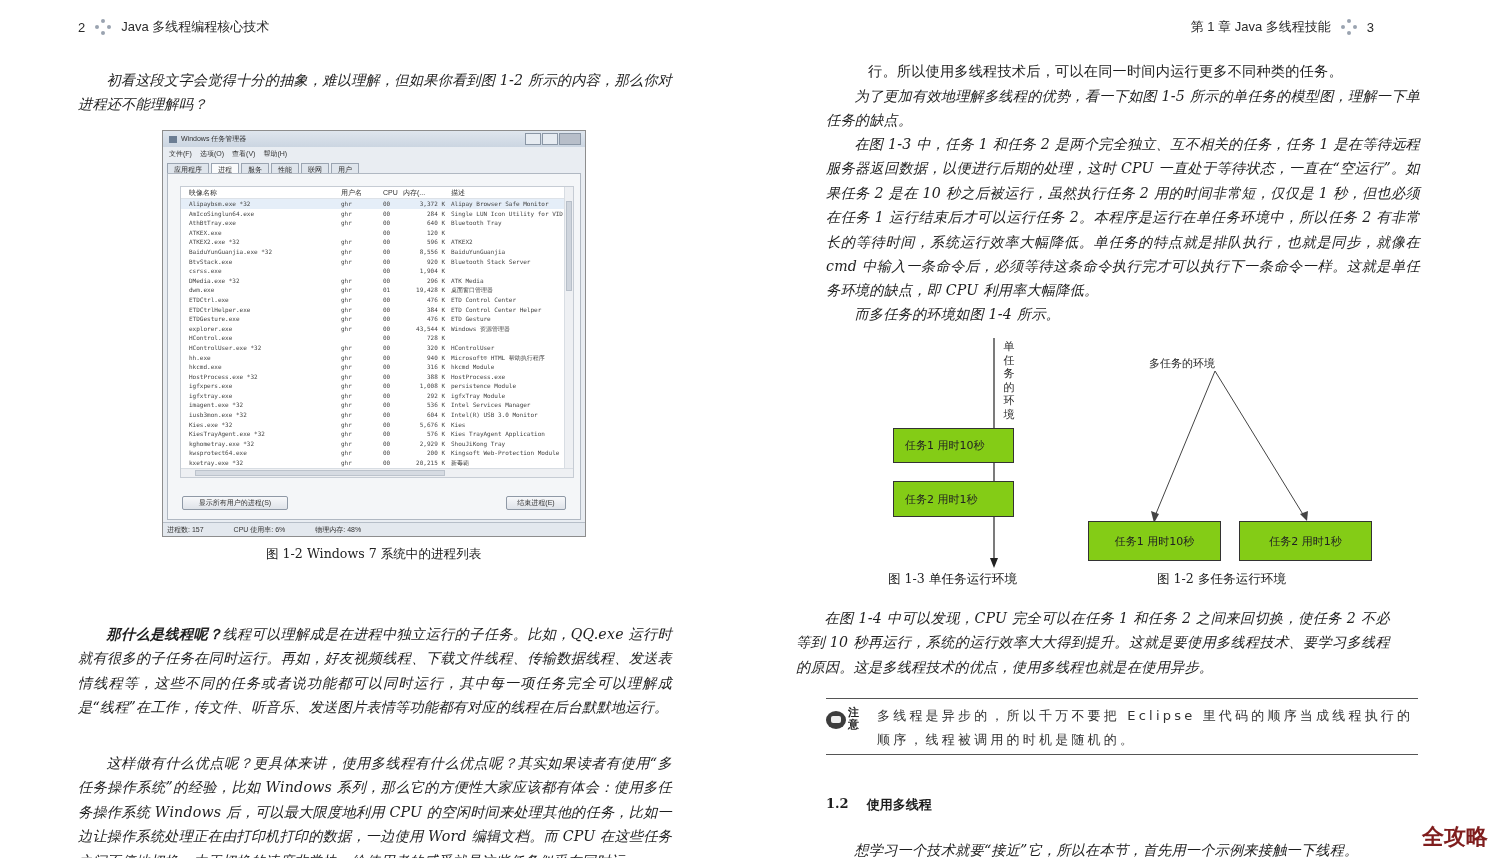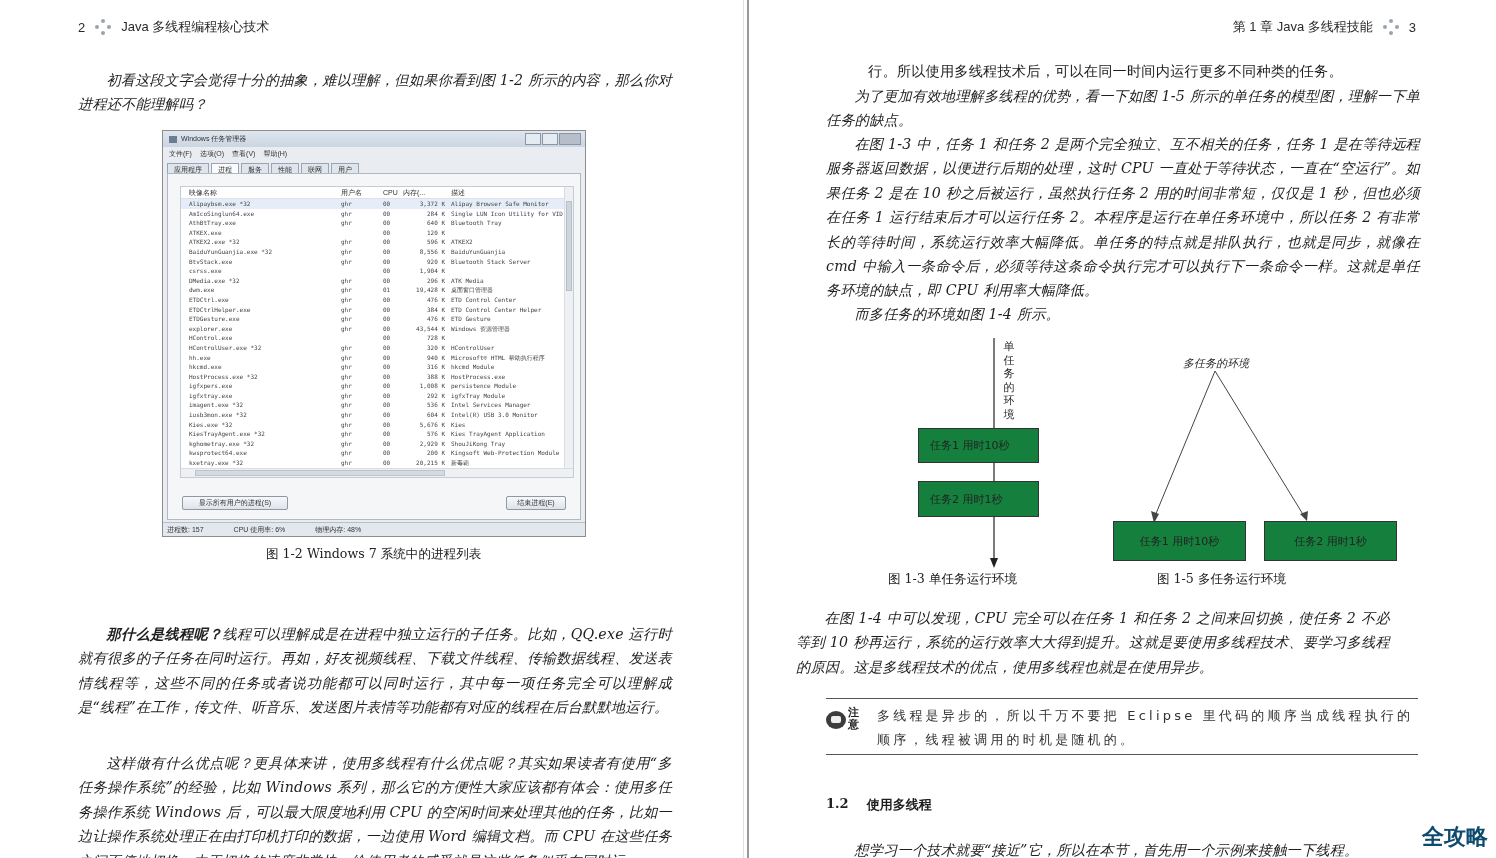--- a/index.html
+++ b/index.html
@@ -4,21 +4,21 @@
 <style>
   html, body { margin: 0; padding: 0; }
   body {
     width: 1496px; height: 858px; overflow: hidden; position: relative;
     background: #ffffff;
     font-family: "DejaVu Serif", "Liberation Serif", serif;
     color: #1e1e1e;
   }
   .page { position: absolute; top: 0; height: 858px; background: #fff; overflow: hidden; }
   .page-left { left: 0; width: 748px; }
-  .page-right { left: 750px; width: 746px; }
+  .page-right { left: 708px; width: 746px; }
   .spine { position: absolute; left: 747px; top: 0; width: 2px; height: 858px; background: #9a9a9a; }
   .spine2 { position: absolute; left: 743px; top: 0; width: 1px; height: 858px; background: #e0e0e0; }
 
   .running-head { position: absolute; top: 18px; font-family: "Liberation Sans", sans-serif; font-size: 13px; color: #2a2a2a; display: flex; align-items: center; gap: 10px; }
   .rh-left { left: 78px; }
   .rh-right { right: 80px; }
   .dots { display: inline-block; position: relative; width: 16px; height: 16px; }
   .dots i { position: absolute; width: 4px; height: 4px; border-radius: 50%; background: #9aa3b0; }
   .dots i:nth-child(1){ left:6px; top:0; }
   .dots i:nth-child(2){ left:0; top:6px; }
@@ -55,33 +55,33 @@
   .tm-hscroll { position: absolute; left: 0; bottom: 0; width: 100%; height: 8px; background: #eef0f3; border-top: 1px solid #d8dde3; }
   .tm-hscroll .thumb { position: absolute; left: 14px; top: 1px; width: 250px; height: 6px; background: #d6dbe2; border: 1px solid #bcc3cc; box-sizing: border-box; }
   .tm-btn { position: absolute; height: 12px; line-height: 12px; border: 1px solid #8f99a6; background: linear-gradient(#f7f8fa, #dfe3e9); border-radius: 2px; text-align: center; font-size: 7px; }
   .tm-btn-show { left: 14px; top: 322px; width: 104px; }
   .tm-btn-end { right: 14px; top: 322px; width: 58px; }
   .tm-status { position: absolute; left: 0; bottom: 0; width: 100%; height: 14px; display: flex; gap: 30px; padding-left: 4px; align-items: center; border-top: 1px solid #b6bec8; background: #e3e8ee; box-sizing: border-box; }
 
   .caption { position: absolute; font-size: 12.6px; color: #222; white-space: nowrap; }
 
   
-  .box { position: absolute; border: 1.2px solid #333; background: #15803d; display: flex; align-items: center; justify-content: center; font-size: 11px; font-family: "DejaVu Sans", sans-serif; color: #222; box-sizing: border-box; margin-left: 25px; }
+  .box { position: absolute; border: 1.2px solid #333; background: #84cc16; display: flex; align-items: center; justify-content: center; font-size: 11px; font-family: "DejaVu Sans", sans-serif; color: #222; box-sizing: border-box; }
   .vlabel { position: absolute; font-size: 11px; line-height: 13.6px; width: 12px; font-family: "DejaVu Sans", sans-serif; text-align: center; }
   .diag-title { position: absolute; font-size: 11px; font-family: "DejaVu Sans", sans-serif; }
 
   .note-rule { position: absolute; left: 826px; width: 592px; height: 1px; background: #555; }
   .note-icon { position: absolute; left: 826px; top: 711px; width: 20px; height: 18px; border-radius: 50%; background: #3c3c3c; }
   .note-icon::after { content: ""; position: absolute; left: 5px; top: 5px; width: 10px; height: 7px; background: #eee; border-radius: 2px; }
   .note-label { position: absolute; left: 848px; top: 707px; font-size: 11px; line-height: 12px; width: 12px; font-weight: bold; font-family: "DejaVu Sans", sans-serif; }
   .note-text { position: absolute; left: 877px; top: 704px; width: 540px; font-size: 13px; line-height: 24px; letter-spacing: 3.2px; color: #333; font-family: "DejaVu Sans", sans-serif; }
 
   .section-title { position: absolute; left: 826px; top: 796px; font-size: 13px; font-weight: bold; display: flex; gap: 18px; }
 
-  .watermark { position: absolute; right: 8px; bottom: 6px; font-family: "DejaVu Sans", sans-serif; font-weight: bold; font-size: 22px; color: #0c4a6e; text-shadow: 0 0 2px #fff; }
+  .watermark { position: absolute; right: 8px; bottom: 6px; font-family: "DejaVu Sans", sans-serif; font-weight: bold; font-size: 22px; color: #7f1d1d; text-shadow: 0 0 2px #fff; }
 </style>
 </head>
 <body>
 
 <div class="page page-left">
   <div class="running-head rh-left">
     <span>2</span>
     <span class="dots">
         <i></i>
         <i></i>
@@ -380,30 +380,30 @@
     <line x1="9" y1="0" x2="9" y2="226" stroke="#222" stroke-width="1.2"></line>
     <polygon points="5,220 13,220 9,230" fill="#222"></polygon>
   </svg>
   <div class="vlabel" style="left:1003px; top:340px;">单<br>任<br>务<br>的<br>环<br>境</div>
   <div class="box" style="left:893px; top:428px; width:121px; height:35px; justify-content:flex-start; padding-left:11px;">任务1 用时10秒</div>
   <div class="box" style="left:893px; top:481px; width:121px; height:36px; justify-content:flex-start; padding-left:11px;">任务2 用时1秒</div>
   <div class="caption" style="left:888px; top:571px;">图 1-3    单任务运行环境</div>
 </div>
 
 <div>
-  <div class="diag-title" style="left:1183px; top:356px;font-style:italic;">多任务的环境</div>
+  <div class="diag-title" style="left:1149px; top:356px;">多任务的环境</div>
   <svg style="position:absolute; left:1140px; top:368px;" width="180" height="160">
     <line x1="75" y1="3" x2="15" y2="148" stroke="#444" stroke-width="1"></line>
     <polygon points="11,143 19,146 14,155" fill="#444"></polygon>
     <line x1="75" y1="3" x2="164" y2="148" stroke="#444" stroke-width="1"></line>
     <polygon points="160,146 168,143 167,153" fill="#444"></polygon>
   </svg>
   <div class="box" style="left:1088px; top:521px; width:133px; height:40px;">任务1 用时10秒</div>
   <div class="box" style="left:1239px; top:521px; width:133px; height:40px;">任务2 用时1秒</div>
-  <div class="caption" style="left:1157px; top:571px;">图 1-5    多任务运行环境</div>
+  <div class="caption" style="left:1157px; top:571px;">图 1-2    多任务运行环境</div>
 </div>
 
 <p class="para indent" style="left:796px; top:606px; width:594px;">在图 1-4 中可以发现，CPU 完全可以在任务 1 和任务 2 之间来回切换，使任务 2 不必等到 10 秒再运行，系统的运行效率大大得到提升。这就是要使用多线程技术、要学习多线程的原因。这是多线程技术的优点，使用多线程也就是在使用异步。</p>
 
 <div class="note-rule" style="top:698px;"></div>
 <div class="note-icon"></div>
 <div class="note-label">注意</div>
 <div class="note-text">多线程是异步的，所以千万不要把 Eclipse 里代码的顺序当成线程执行的顺序，线程被调用的时机是随机的。</div>
 <div class="note-rule" style="top:754px;"></div>
 

